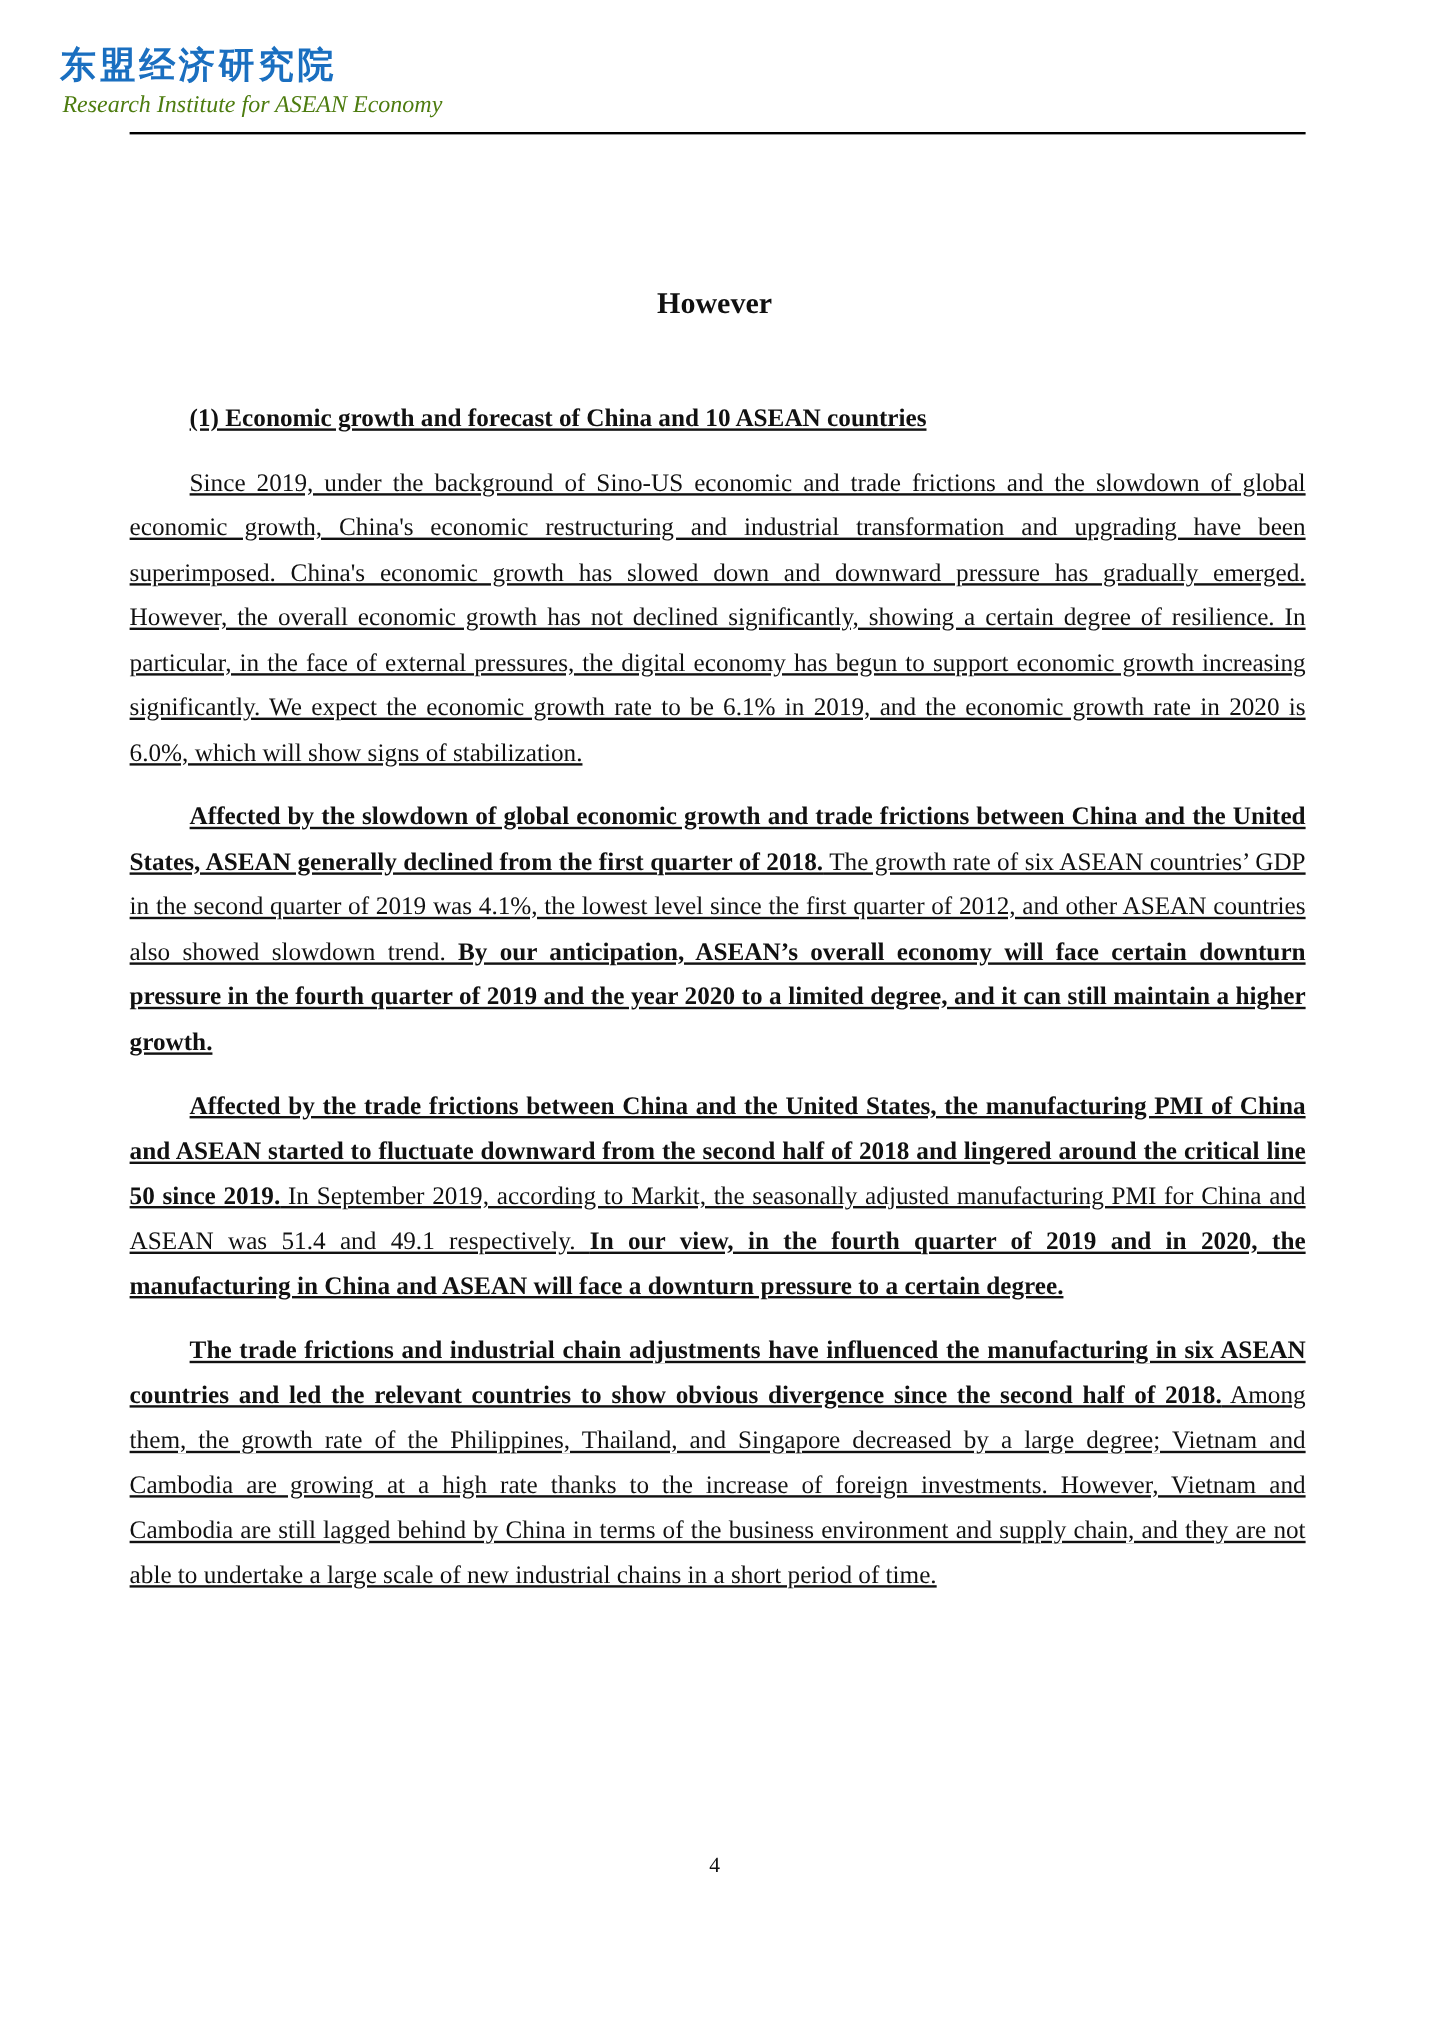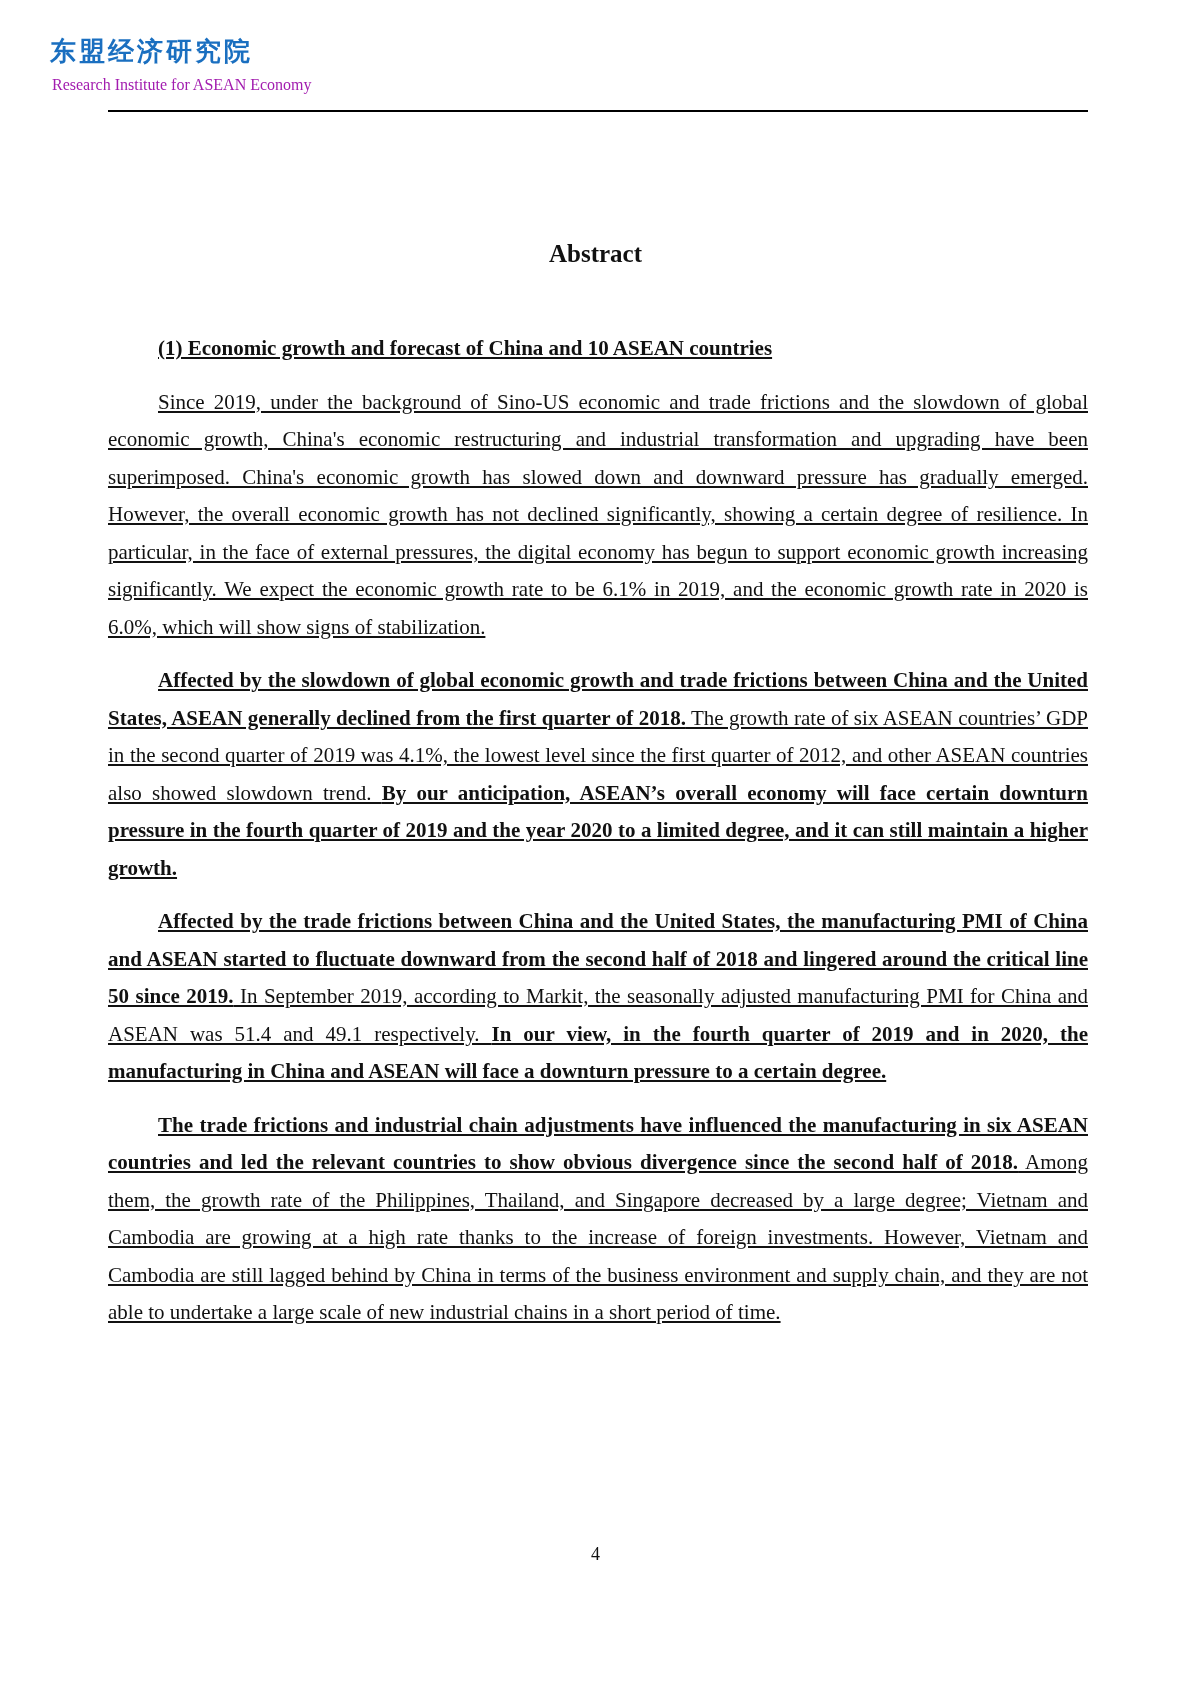--- a/index.html
+++ b/index.html
@@ -1,38 +1,38 @@
 <!DOCTYPE html>
 <html><head>
 <meta charset="utf-8">
 <style>
   html, body { margin: 0; padding: 0; background: #ffffff; }
   body { width: 1191px; height: 1684px; position: relative; overflow: hidden;
          font-family: "Liberation Serif", "DejaVu Serif", serif; color: #111; }
   .logo-cn { position: absolute; left: 50px; top: 34px; font-family: "DejaVu Sans", sans-serif;
-             font-size: 26px; font-weight: bold; color: #1a6fc0; letter-spacing: 3px; }
-  .logo-en { position: absolute; left: 52px; top: 76px; font-size: 16px; color: #a21caf; }
+             font-size: 30px; font-weight: bold; color: #1a6fc0; letter-spacing: 3px; }
+  .logo-en { position: absolute; left: 52px; top: 76px; font-style: italic; font-size: 20px; color: #4d7c0f; }
   .header-rule { position: absolute; left: 108px; top: 110px; width: 980px; height: 0; border-top: 2px solid #000; }
   .title { position: absolute; left: 0; width: 1191px; top: 240px; text-align: center;
            font-weight: bold; font-size: 25px; }
   .content { position: absolute; left: 108px; top: 330px; width: 980px; font-size: 21px; line-height: 37.5px; text-decoration: underline; }
   .content p { margin: 0 0 16px 0; text-align: justify; text-indent: 50px; }
   .content p.sect { text-indent: 50px; margin-bottom: 16px; }
   .content p.sect.b { font-weight: bold; }
   .content b { font-weight: bold; }
   .page-num { position: absolute; left: 0; width: 1191px; top: 1544px; text-align: center; font-size: 18px; }
 </style>
 </head>
 <body>
 
 <div class="logo-cn">东盟经济研究院</div>
 <div class="logo-en">Research Institute for ASEAN Economy</div>
 <div class="header-rule"></div>
 
-<div class="title">Abstract</div>
+<div class="title">However</div>
 
 <div class="content">
   <p class="sect b">(1) Economic growth and forecast of China and 10 ASEAN countries</p>
   <p>Since 2019, under the background of Sino-US economic and trade frictions and the slowdown of global economic growth, China's economic restructuring and industrial transformation and upgrading have been superimposed. China's economic growth has slowed down and downward pressure has gradually emerged. However, the overall economic growth has not declined significantly, showing a certain degree of resilience. In particular, in the face of external pressures, the digital economy has begun to support economic growth increasing significantly. We expect the economic growth rate to be 6.1% in 2019, and the economic growth rate in 2020 is 6.0%, which will show signs of stabilization.</p>
   <p><b>Affected by the slowdown of global economic growth and trade frictions between China and the United States, ASEAN generally declined from the first quarter of 2018.</b><span> The growth rate of six ASEAN countries’ GDP in the second quarter of 2019 was 4.1%, the lowest level since the first quarter of 2012, and other ASEAN countries also showed slowdown trend. </span><b>By our anticipation, ASEAN’s overall economy will face certain downturn pressure in the fourth quarter of 2019 and the year 2020 to a limited degree, and it can still maintain a higher growth.</b></p>
   <p><b>Affected by the trade frictions between China and the United States, the manufacturing PMI of China and ASEAN started to fluctuate downward from the second half of 2018 and lingered around the critical line 50 since 2019.</b><span> In September 2019, according to Markit, the seasonally adjusted manufacturing PMI for China and ASEAN was 51.4 and 49.1 respectively. </span><b>In our view, in the fourth quarter of 2019 and in 2020, the manufacturing in China and ASEAN will face a downturn pressure to a certain degree.</b></p>
   <p><b>The trade frictions and industrial chain adjustments have influenced the manufacturing in six ASEAN countries and led the relevant countries to show obvious divergence since the second half of 2018.</b><span> Among them, the growth rate of the Philippines, Thailand, and Singapore decreased by a large degree; Vietnam and Cambodia are growing at a high rate thanks to the increase of foreign investments. However, Vietnam and Cambodia are still lagged behind by China in terms of the business environment and supply chain, and they are not able to undertake a large scale of new industrial chains in a short period of time.</span></p>
 </div>
 
 <div class="page-num">4</div>

